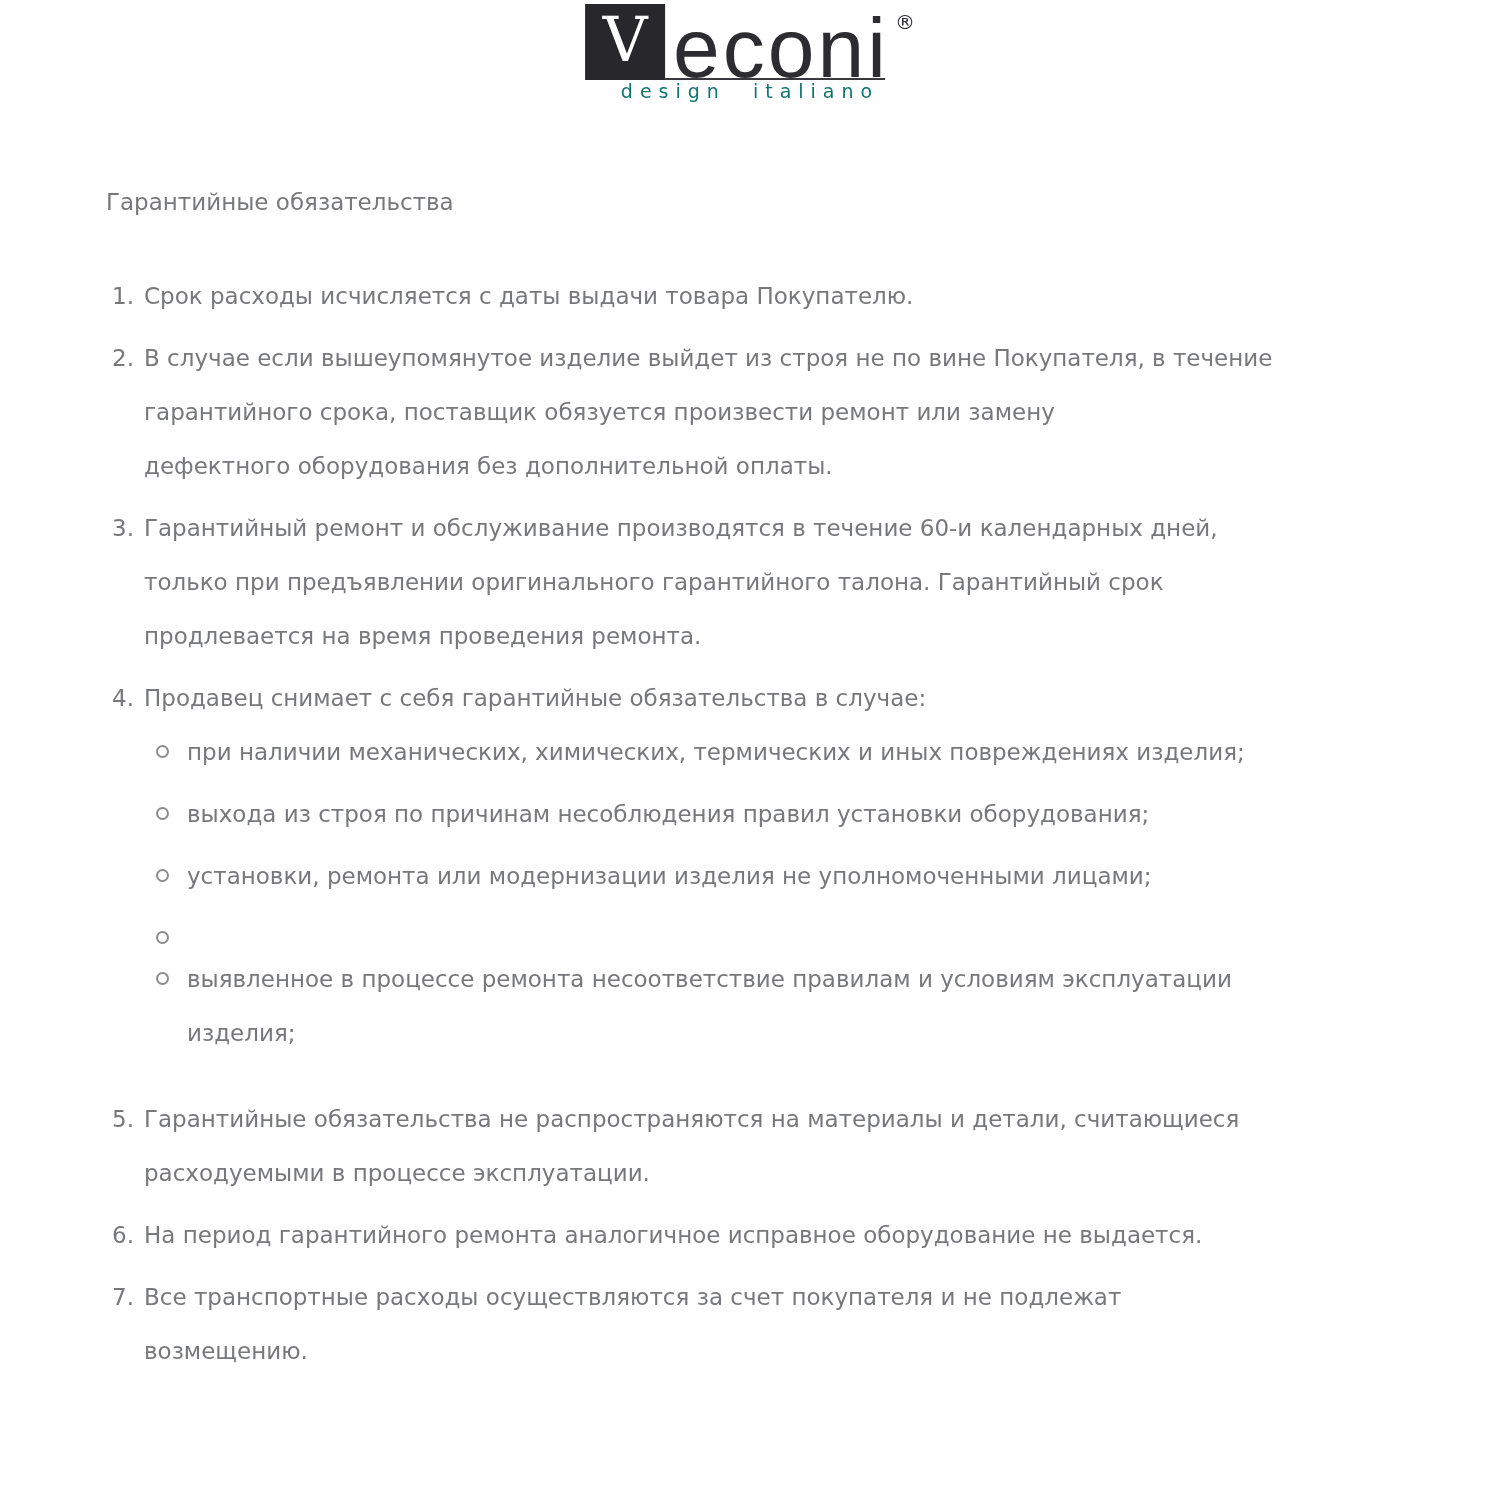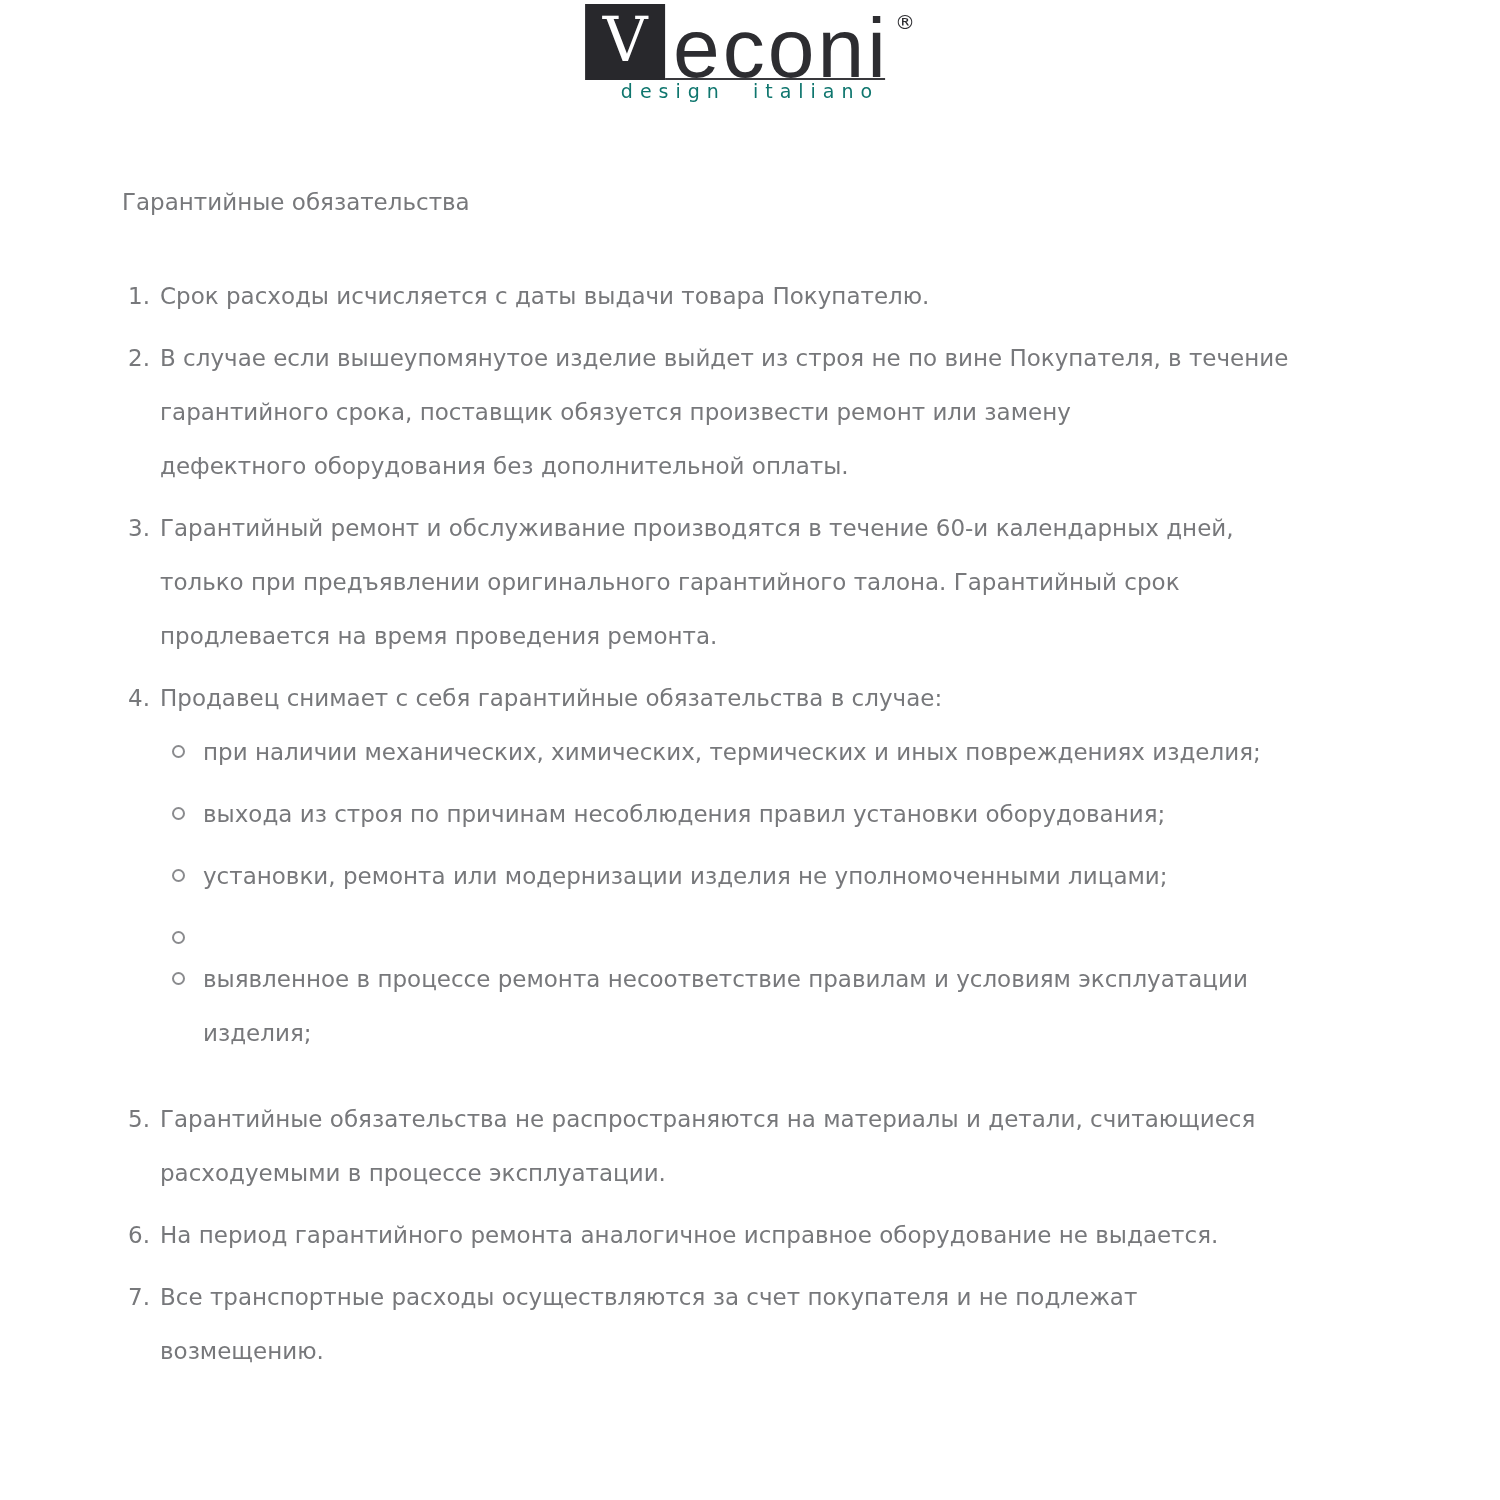--- a/index.html
+++ b/index.html
@@ -20,21 +20,21 @@
                line-height:78px; letter-spacing:3px; color:#2d2d31;
                padding:0 6px 0 8px; position:relative; top:7px; }
   .logo-reg { font-size:20px; color:#2d2d31; display:inline-block;
               transform:translateY(-46px); font-family:"DejaVu Sans", sans-serif; }
   .logo-underline { position:absolute; left:80px; right:30px; bottom:0;
                     height:2px; background:#39393d; }
   .logo-tagline { font-size:19px; letter-spacing:7px;
                   word-spacing:14px; color:#0f766e; }
 
   
-  .content { position:absolute; left:128px; top:175px; width:1300px;
+  .content { position:absolute; left:112px; top:175px; width:1300px;
              color:#77787b; font-size:23px; line-height:54px; }
   .heading { font-size:23px; font-weight:normal; margin:0 0 40px -6px; line-height:54px; }
 
   ol.main-list { list-style:none; margin:0; padding:0; }
   ol.main-list > li { display:flex; margin-bottom:8px; }
   .num { flex:none; width:32px; }
   .li-body { flex:1; min-width:0; }
   .li-text { white-space:pre-line; }
 
   ul.sub-list { list-style:none; margin:0 0 24px 0; padding:0 0 0 10px; }

